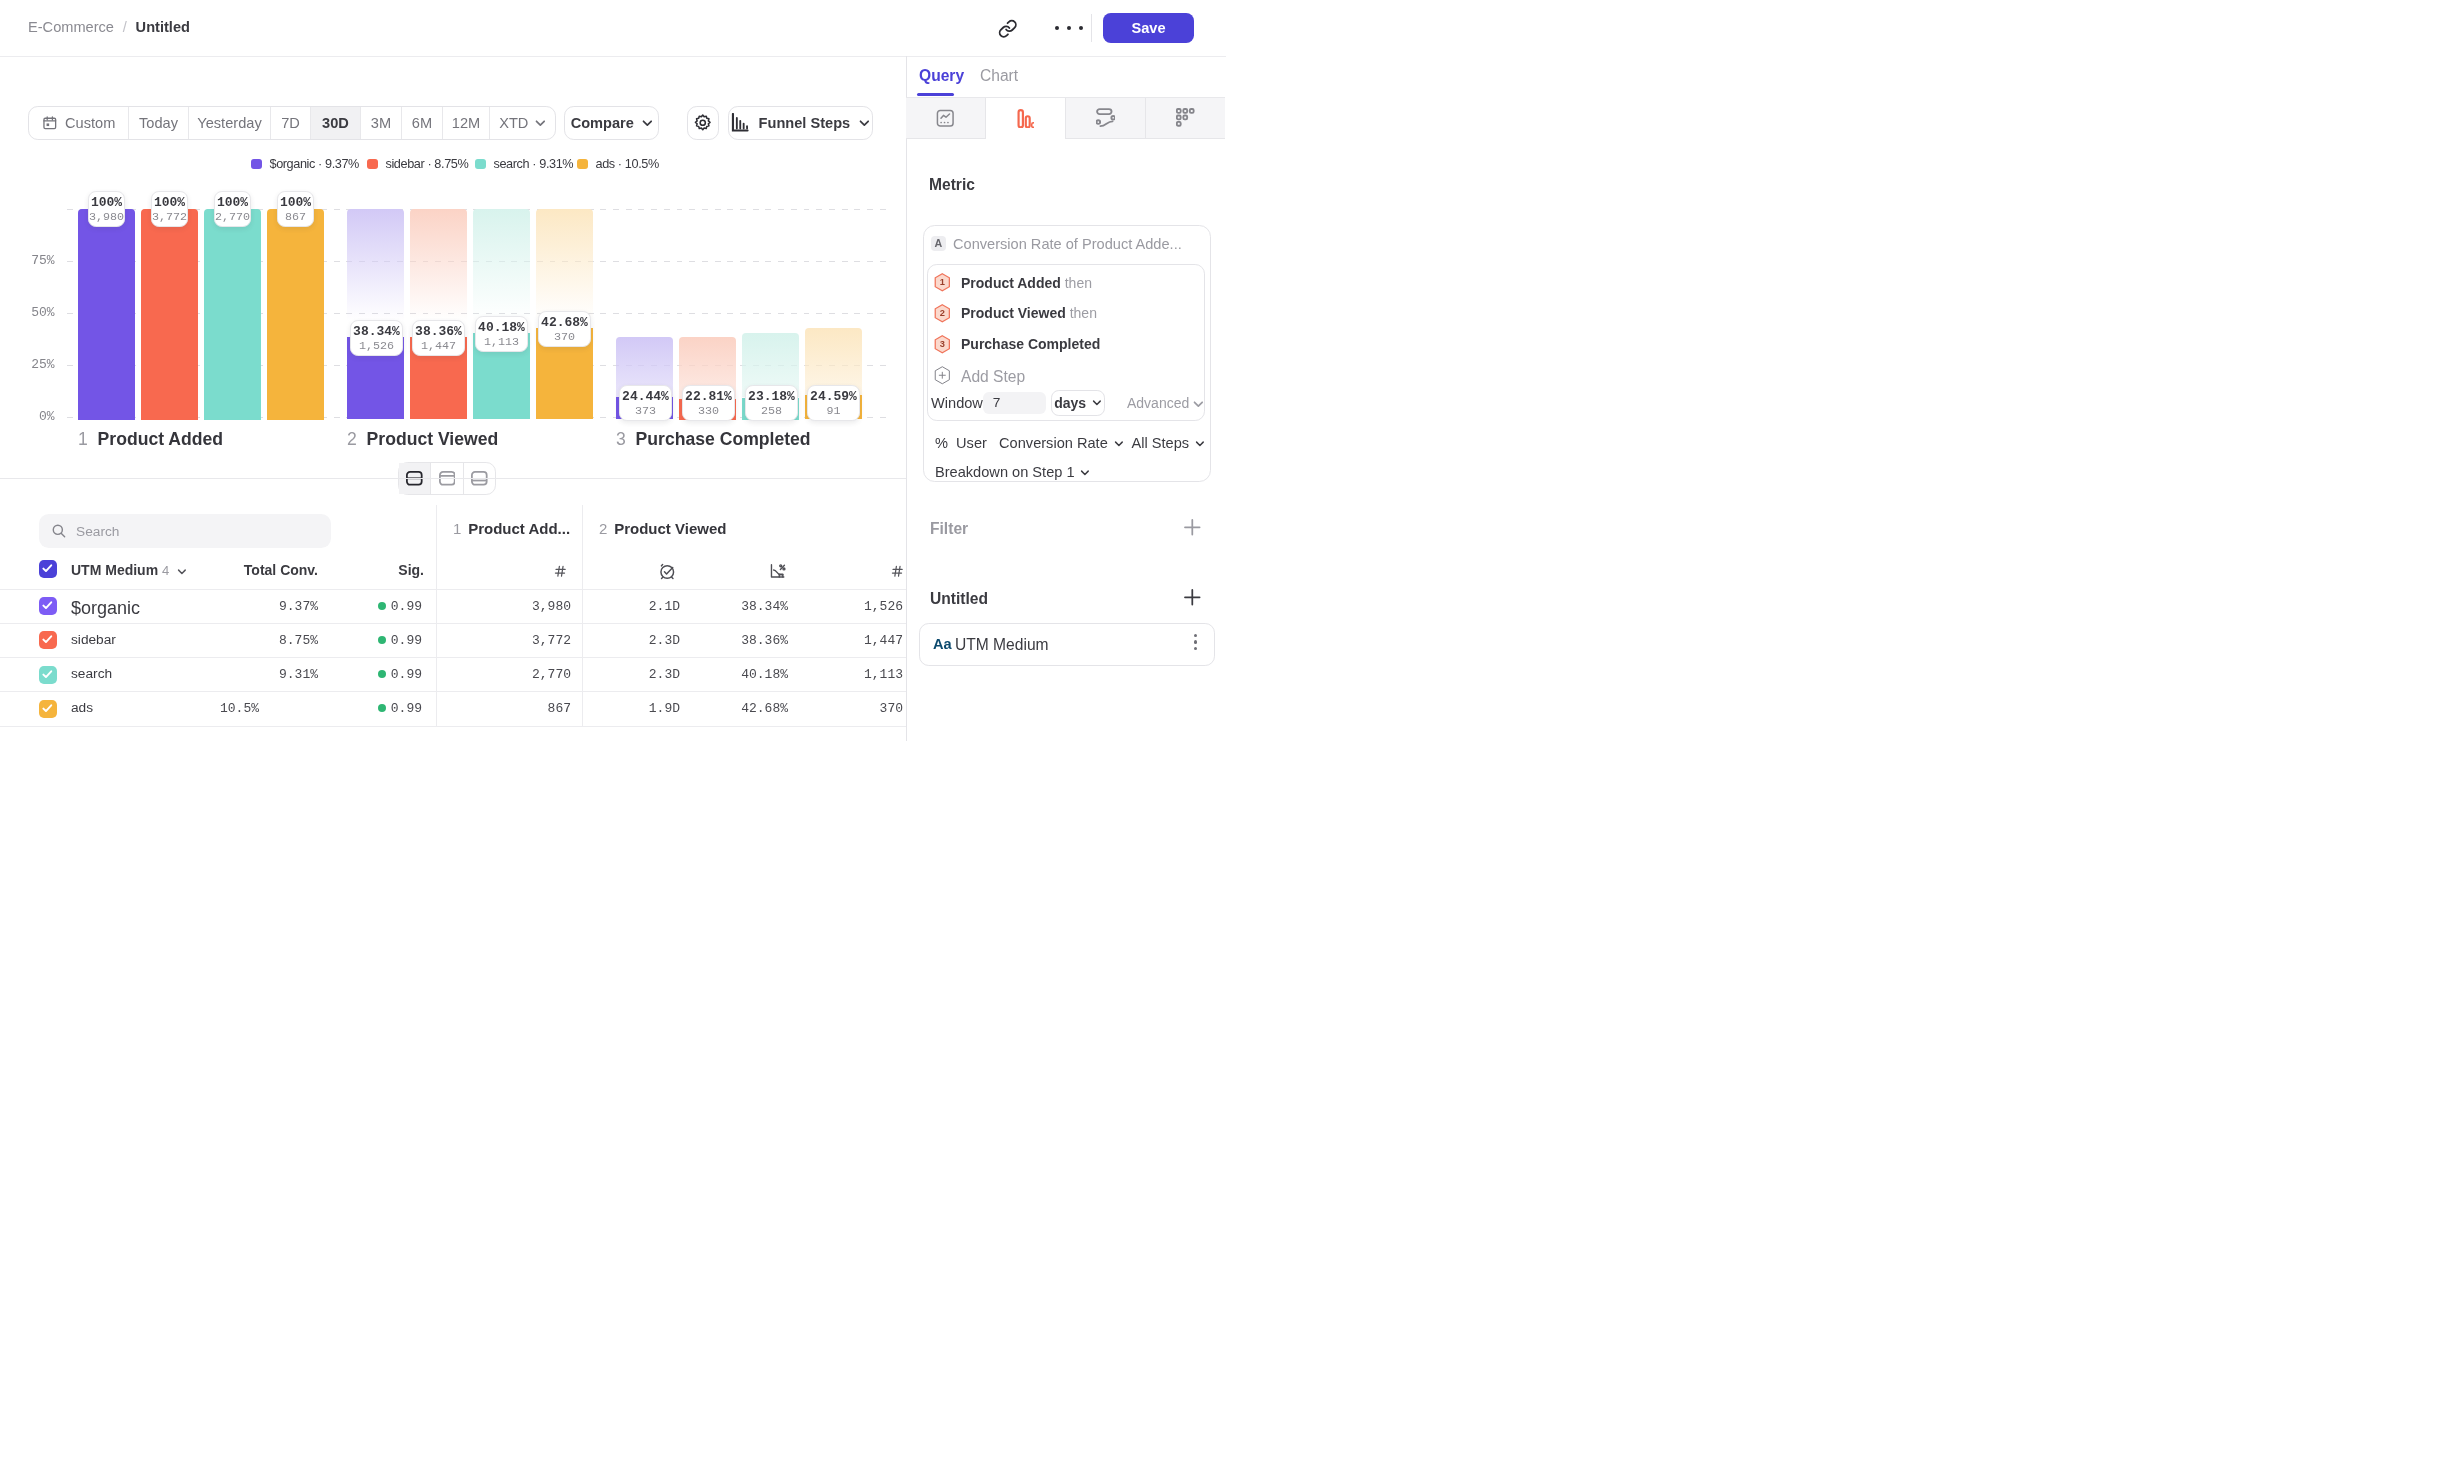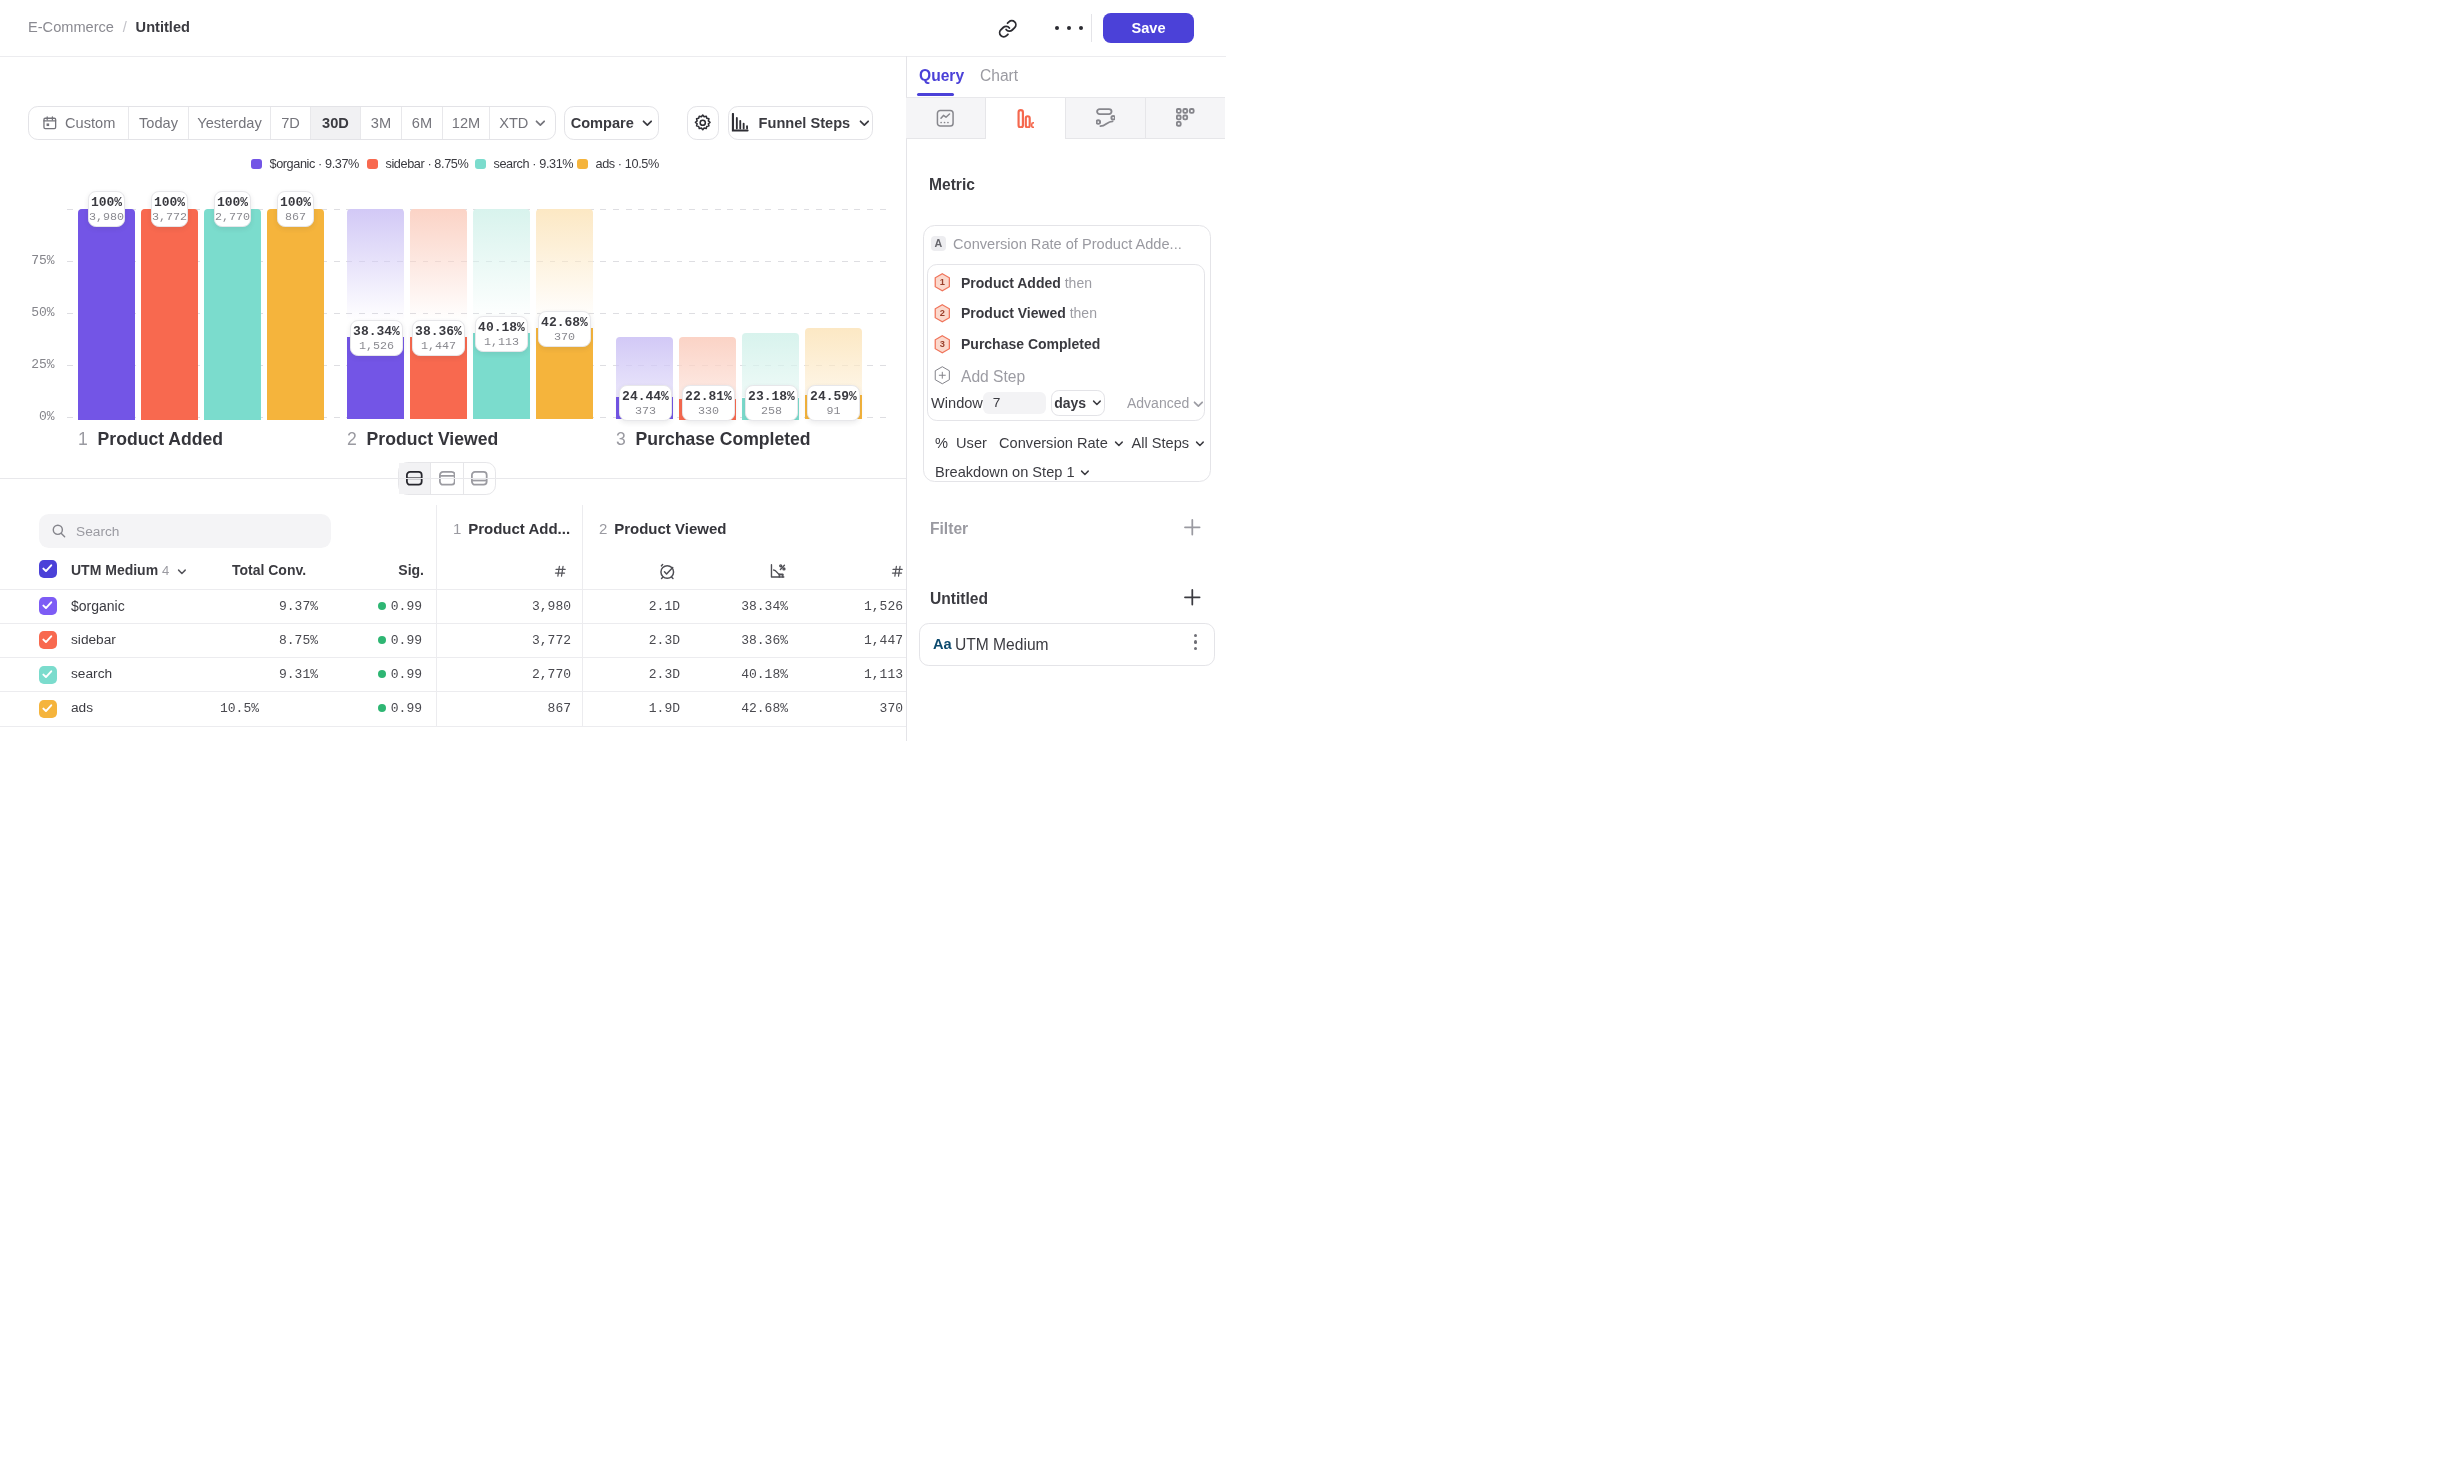--- a/index.html
+++ b/index.html
@@ -251,28 +251,28 @@
         <path d="M16 16l5 5"></path>
       </svg>Search</div>
   <div class="cb" style="left:39px;top:560px;background:#4b41d8">
       <svg width="10.7" height="8.8" viewBox="0 0 12 10" fill="none" stroke="#fff" stroke-width="2.2" stroke-linecap="round" stroke-linejoin="round">
         <path d="M1.5 5.2 4.4 8l6-6.5"></path>
       </svg>
     </div>
   <div class="abs" style="left:71px;top:562px;font-size:14px"><span class="b">UTM Medium</span> <span class="gray" style="font-size:13px">4</span><svg style="display:inline-block;margin-left:7.8px" width="9.8" height="5.9" viewBox="0 0 12 8" fill="none" stroke="#55555b" stroke-width="2" stroke-linecap="round" stroke-linejoin="round">
         <path d="M1.5 1.5 6 6l4.5-4.5"></path>
       </svg></div>
-  <div class="abs th" style="left:220px;top:562px;width:98px;text-align:center">Total Conv.</div>
+  <div class="abs th" style="left:220px;top:562px;width:98px;text-align:right">Total Conv.</div>
   <div class="abs th" style="left:375px;top:562px;width:49px;text-align:right">Sig.</div>
   <div class="cb" style="left:39px;top:597px;background:#7d5cf5">
       <svg width="10.7" height="8.8" viewBox="0 0 12 10" fill="none" stroke="#fff" stroke-width="2.2" stroke-linecap="round" stroke-linejoin="round">
         <path d="M1.5 5.2 4.4 8l6-6.5"></path>
       </svg>
     </div>
-  <div class="abs" style="left:71px;top:598px;font-size:14px">$organic</div>
+  <div class="abs" style="left:71px;top:598px;font-size:18px">$organic</div>
   <div class="abs tnum" style="left:220px;top:599px;width:98px;text-align:right">9.37%</div>
   <div class="dot" style="left:378px;top:602px"></div>
   <div class="abs tnum" style="left:344px;top:599px;width:78px;text-align:right">0.99</div>
   <div class="cb" style="left:39px;top:631px;background:#f8694f">
       <svg width="10.7" height="8.8" viewBox="0 0 12 10" fill="none" stroke="#fff" stroke-width="2.2" stroke-linecap="round" stroke-linejoin="round">
         <path d="M1.5 5.2 4.4 8l6-6.5"></path>
       </svg>
     </div>
   <div class="abs" style="left:71px;top:632px;font-size:13.7px">sidebar</div>
   <div class="abs tnum" style="left:220px;top:633px;width:98px;text-align:right">8.75%</div>

